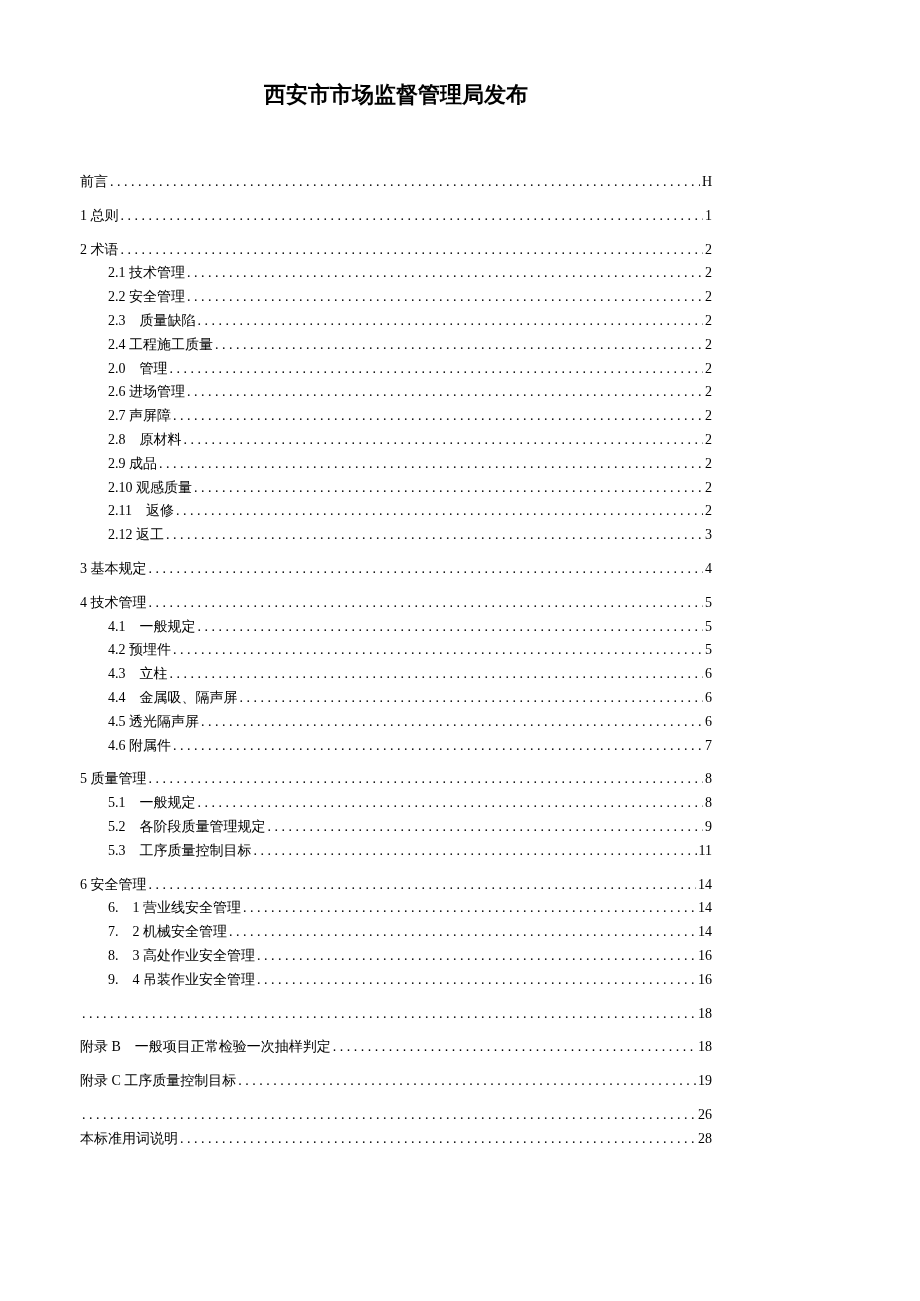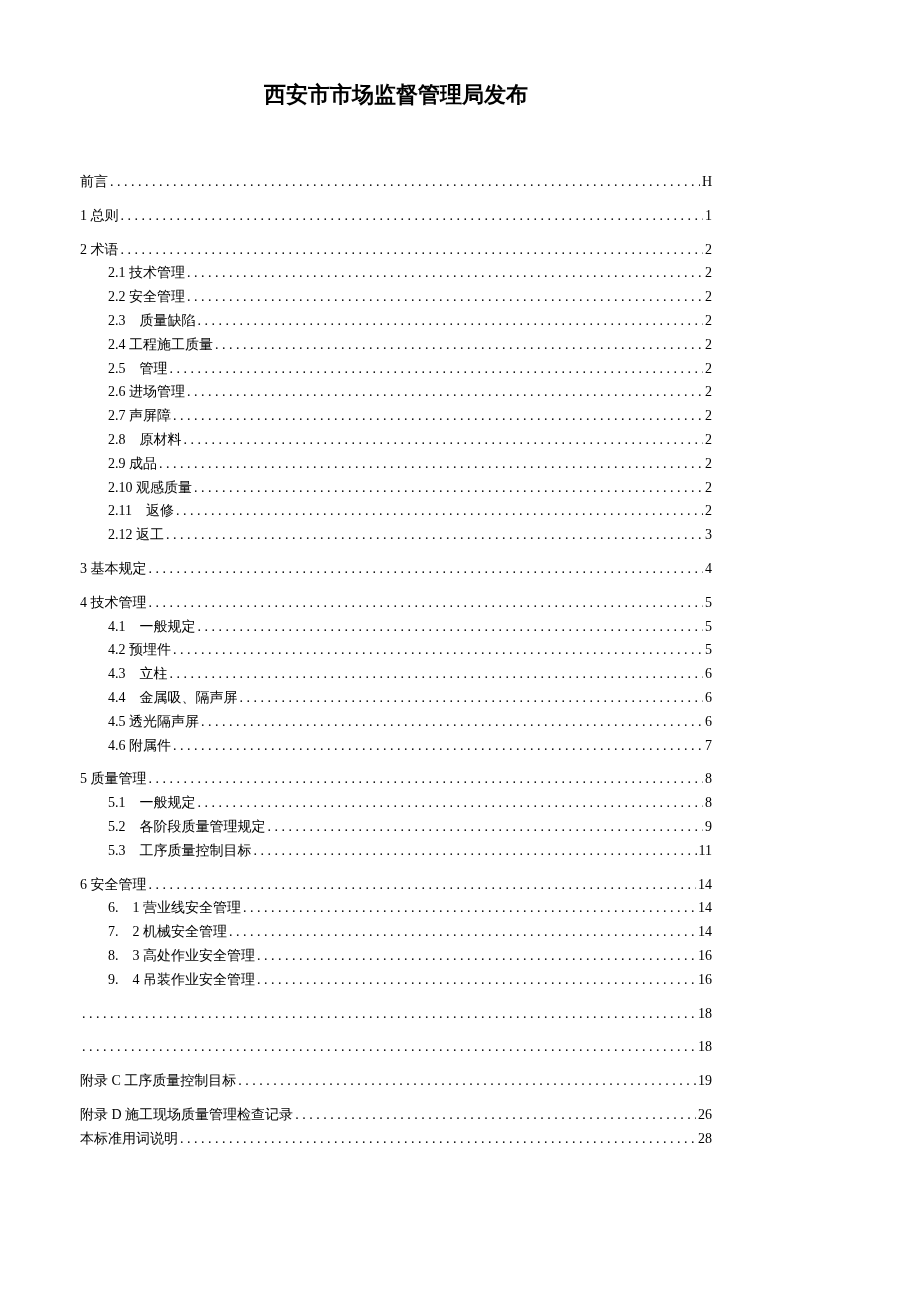--- a/index.html
+++ b/index.html
@@ -78,21 +78,21 @@
         <span class="toc-label">2.3　质量缺陷</span>
         <span class="toc-dots"></span>
         <span class="toc-page">2</span>
       </div>
       <div class="toc-entry level1">
         <span class="toc-label">2.4 工程施工质量</span>
         <span class="toc-dots"></span>
         <span class="toc-page">2</span>
       </div>
       <div class="toc-entry level1">
-        <span class="toc-label">2.5　管理</span>
+        <span class="toc-label">2.0　管理</span>
         <span class="toc-dots"></span>
         <span class="toc-page">2</span>
       </div>
       <div class="toc-entry level1">
         <span class="toc-label">2.6 进场管理</span>
         <span class="toc-dots"></span>
         <span class="toc-page">2</span>
       </div>
       <div class="toc-entry level1">
         <span class="toc-label">2.7 声屏障</span>
@@ -207,30 +207,30 @@
       <div class="toc-entry level1">
         <span class="toc-label">9.　4 吊装作业安全管理</span>
         <span class="toc-dots"></span>
         <span class="toc-page">16</span>
       </div>
       <div class="toc-entry level0">
         <span class="toc-dots"></span>
         <span class="toc-page">18</span>
       </div>
       <div class="toc-entry level0">
+        <span class="toc-label">附录 B　一般项目正常检验一次抽样判定</span>
         <span class="toc-dots"></span>
         <span class="toc-page">18</span>
       </div>
       <div class="toc-entry level0">
         <span class="toc-label">附录 C 工序质量控制目标</span>
         <span class="toc-dots"></span>
         <span class="toc-page">19</span>
       </div>
       <div class="toc-entry level0">
-        <span class="toc-label">附录 D 施工现场质量管理检查记录</span>
         <span class="toc-dots"></span>
         <span class="toc-page">26</span>
       </div>
       <div class="toc-entry level0" style="margin-top: 0px;">
         <span class="toc-label">本标准用词说明</span>
         <span class="toc-dots"></span>
         <span class="toc-page">28</span>
       </div>
     </div>
 </div>

